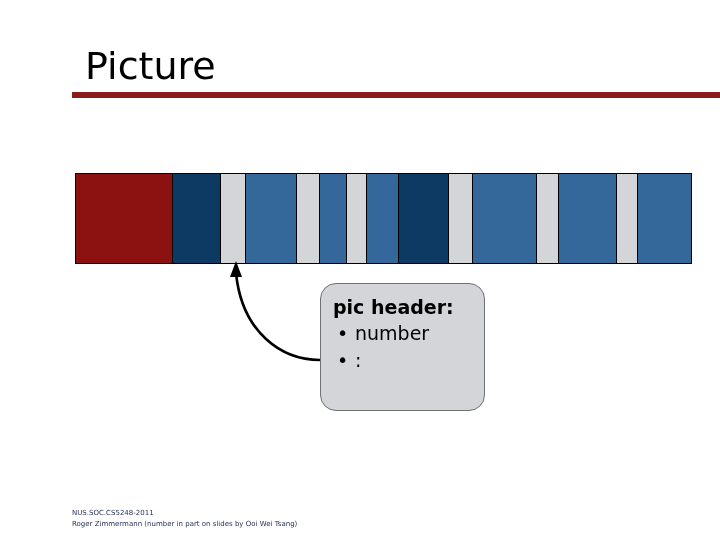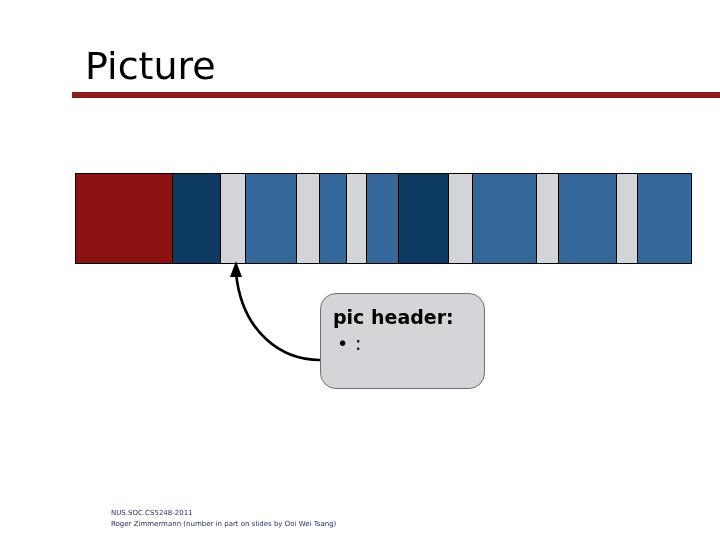--- a/index.html
+++ b/index.html
@@ -58,23 +58,23 @@
     box-sizing: border-box;
   }
   .gop-seg:last-child {
     border-right: none;
   }
 
   
   #callout-box {
     position: absolute;
     left: 320px;
-    top: 293px;
+    top: 283px;
     width: 165px;
-    height: 96px;
+    height: 128px;
     background: #D3D5D8;
     border: 1.5px solid #6E7074;
     border-radius: 16px;
     box-sizing: border-box;
     padding: 10px 0 0 12px;
   }
   #callout-title {
     font-size: 19px;
     line-height: 26px;
     font-weight: bold;
@@ -105,21 +105,20 @@
 
   
   #footer {
     position: absolute;
     left: 72px;
     top: 508px;
     color: #1F2A55;
     font-size: 7px;
     line-height: 10.5px;
     font-family: "DejaVu Sans", "Liberation Sans", sans-serif;
-    margin-left: 39px;
   }
   #footer div { white-space: nowrap; }
 </style>
 </head>
 <body>
 
 <div id="slide">
 
   <div id="slide-title">Picture</div>
 
@@ -144,20 +143,23 @@
     </div>
 
   <svg id="callout-arrow" viewBox="0 0 115 110" width="115" height="110" xmlns="http://www.w3.org/2000/svg">
     <path d="M 100 105 C 62 105, 22 78, 16 18" fill="none" stroke="#000000" stroke-width="2.6" stroke-linecap="round"></path>
     <polygon points="16,6 10,22 22,22" fill="#000000"></polygon>
   </svg>
 
   <div id="callout-box">
     <div id="callout-title">pic header:</div>
     <div class="callout-item">
+      <span class="bullet">•</span><span>number</span>
+    </div>
+    <div class="callout-item">
       <span class="bullet">•</span><span>:</span>
     </div>
   </div>
 
   <div id="footer">
     <div>NUS.SOC.CS5248-2011</div>
     <div>Roger Zimmermann (number in part on slides by Ooi Wei Tsang)</div>
   </div>
 
 </div>

